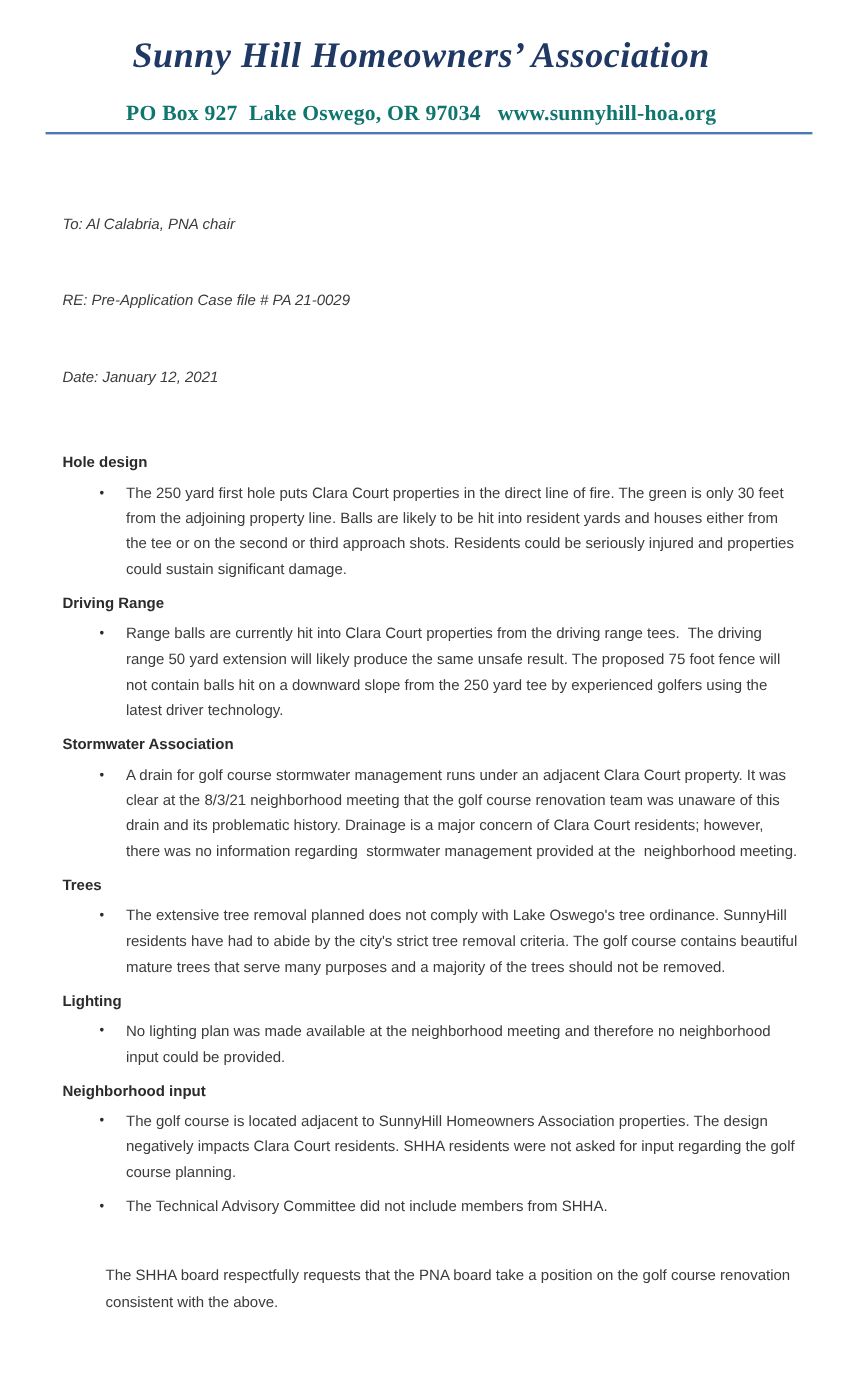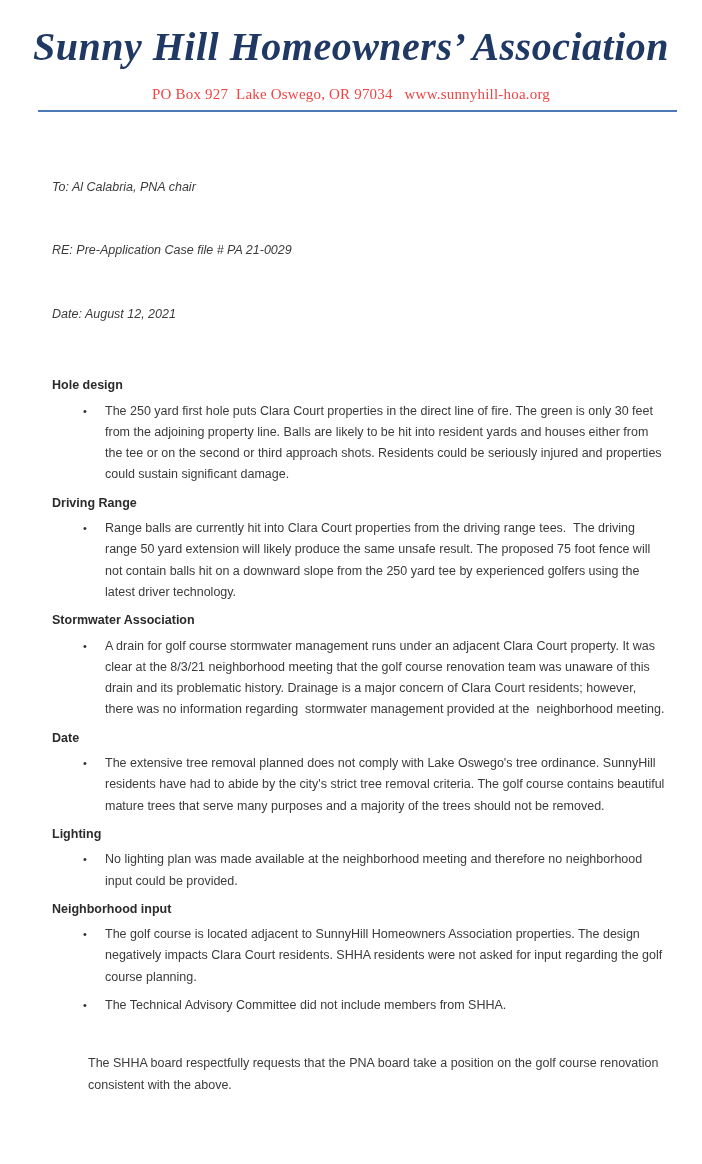--- a/index.html
+++ b/index.html
@@ -13,34 +13,34 @@
     color: #3b3b3b;
     box-sizing: border-box;
   }
   
   .letterhead { text-align: center; }
   .org-title {
     margin-top: 29px;
     font-family: "Liberation Serif", serif;
     font-weight: bold;
     font-style: italic;
-    font-size: 40px;
+    font-size: 30px;
     line-height: 36px;
     letter-spacing: 0.5px;
     color: #1f3864;
     white-space: pre-wrap;
   }
   .org-address {
     margin-top: 19px;
     font-family: "Liberation Serif", serif;
-    font-weight: normal;
-    font-size: 15px;
+    font-weight: bold;
+    font-size: 18px;
     line-height: 20px;
     letter-spacing: 0.2px;
-    color: #ef4444;
+    color: #0f766e;
     white-space: pre-wrap;
   }
   .header-rule {
     margin: 6px 25px 0 38px;
     border: none;
     border-top: 2px solid #4b79b7;
     height: 0;
   }
   
   .content {
@@ -97,21 +97,21 @@
     <div class="org-title">Sunny Hill Homeowners’ Association</div>
     <div class="org-address">PO Box 927  Lake Oswego, OR 97034   www.sunnyhill-hoa.org</div>
     <hr class="header-rule">
   </div>
 
   <div class="content">
 
     <div class="memo-block">
       <span class="memo-line">To: Al Calabria, PNA chair</span>
       <span class="memo-line">RE: Pre-Application Case file # PA 21-0029</span>
-      <span class="memo-line">Date: August 12, 2021</span>
+      <span class="memo-line">Date: January 12, 2021</span>
     </div>
 
 
     <div>
       <div class="section-heading">Hole design</div>
       <div class="bullet-item">
         <span class="bullet-marker">•</span>
         <span class="bullet-text">The 250 yard first hole puts Clara Court properties in the direct line of fire. The green is only 30 feet from the adjoining property line. Balls are likely to be hit into resident yards and houses either from the tee or on the second or third approach shots. Residents could be seriously injured and properties could sustain significant damage.</span>
       </div>
     </div>
@@ -126,21 +126,21 @@
 
     <div>
       <div class="section-heading">Stormwater Association</div>
       <div class="bullet-item">
         <span class="bullet-marker">•</span>
         <span class="bullet-text">A drain for golf course stormwater management runs under an adjacent Clara Court property. It was clear at the 8/3/21 neighborhood meeting that the golf course renovation team was unaware of this drain and its problematic history. Drainage is a major concern of Clara Court residents; however, there was no information regarding  stormwater management provided at the  neighborhood meeting.</span>
       </div>
     </div>
 
     <div>
-      <div class="section-heading">Date</div>
+      <div class="section-heading">Trees</div>
       <div class="bullet-item">
         <span class="bullet-marker">•</span>
         <span class="bullet-text">The extensive tree removal planned does not comply with Lake Oswego's tree ordinance. SunnyHill residents have had to abide by the city's strict tree removal criteria. The golf course contains beautiful mature trees that serve many purposes and a majority of the trees should not be removed.</span>
       </div>
     </div>
 
     <div>
       <div class="section-heading">Lighting</div>
       <div class="bullet-item">
         <span class="bullet-marker">•</span>

